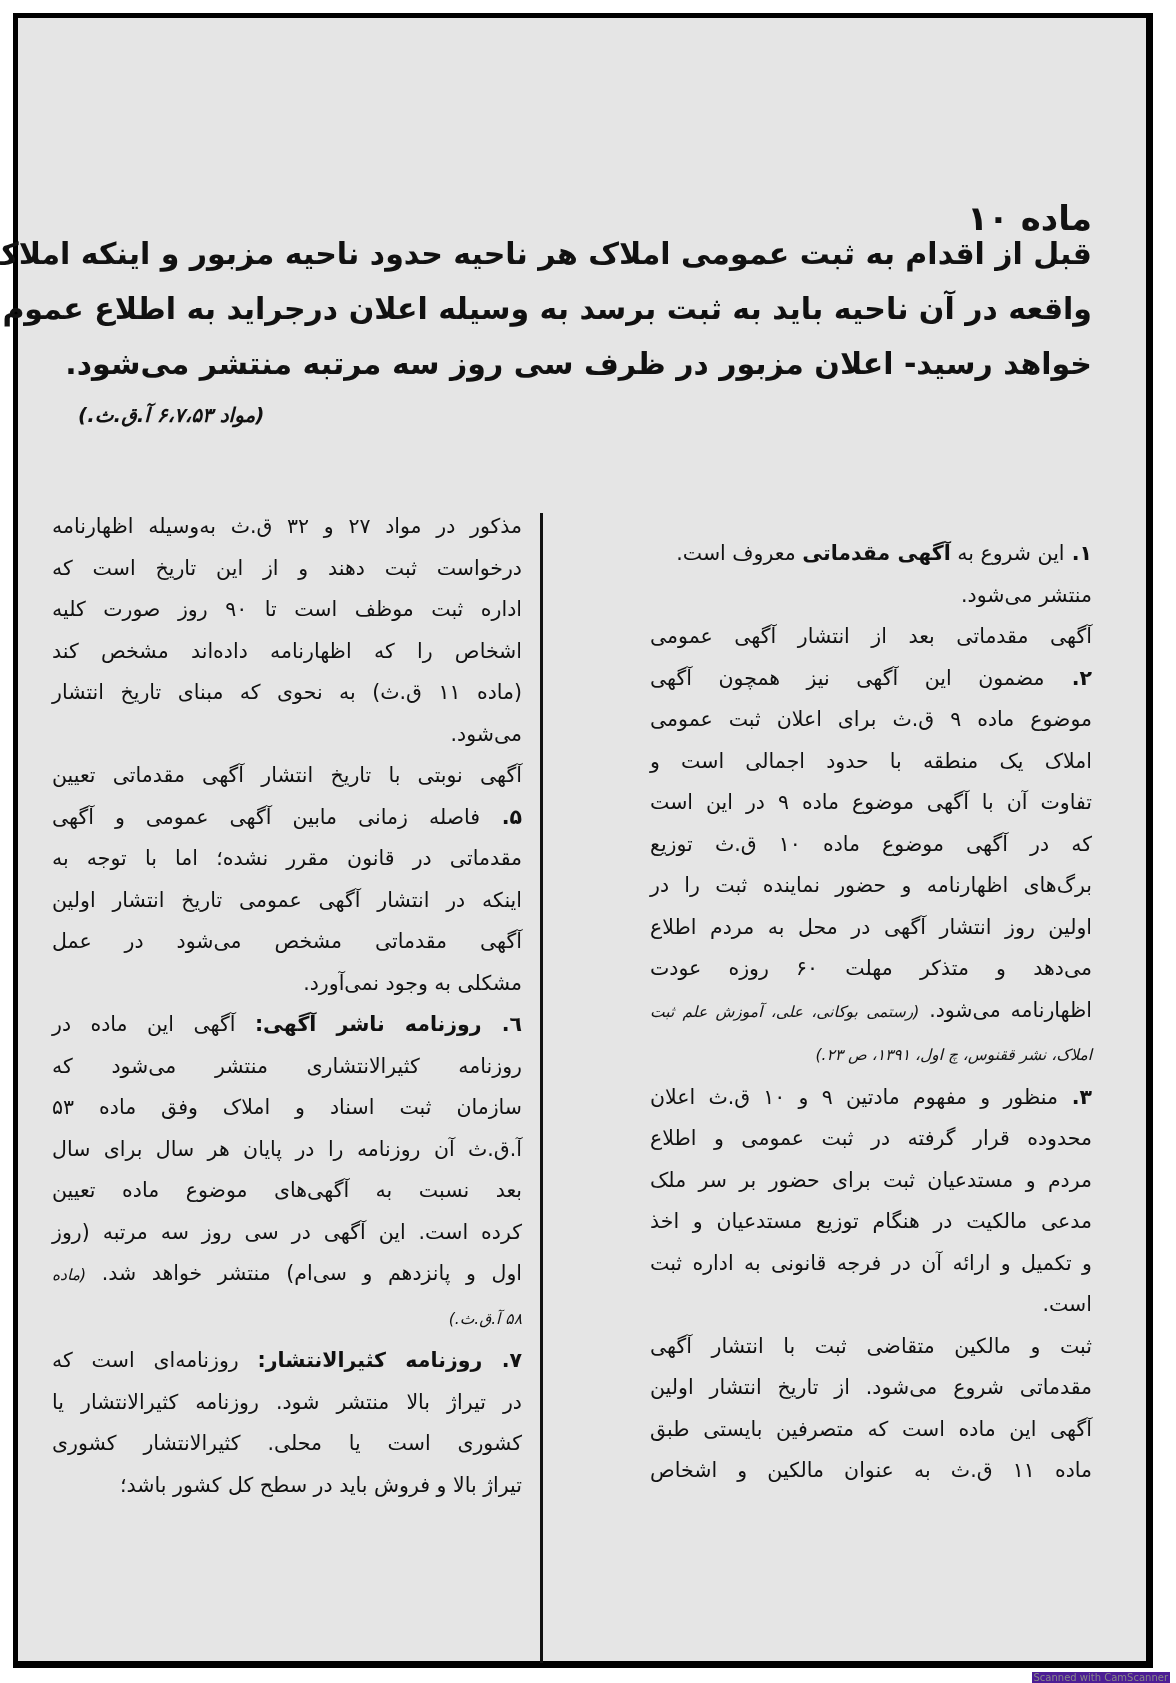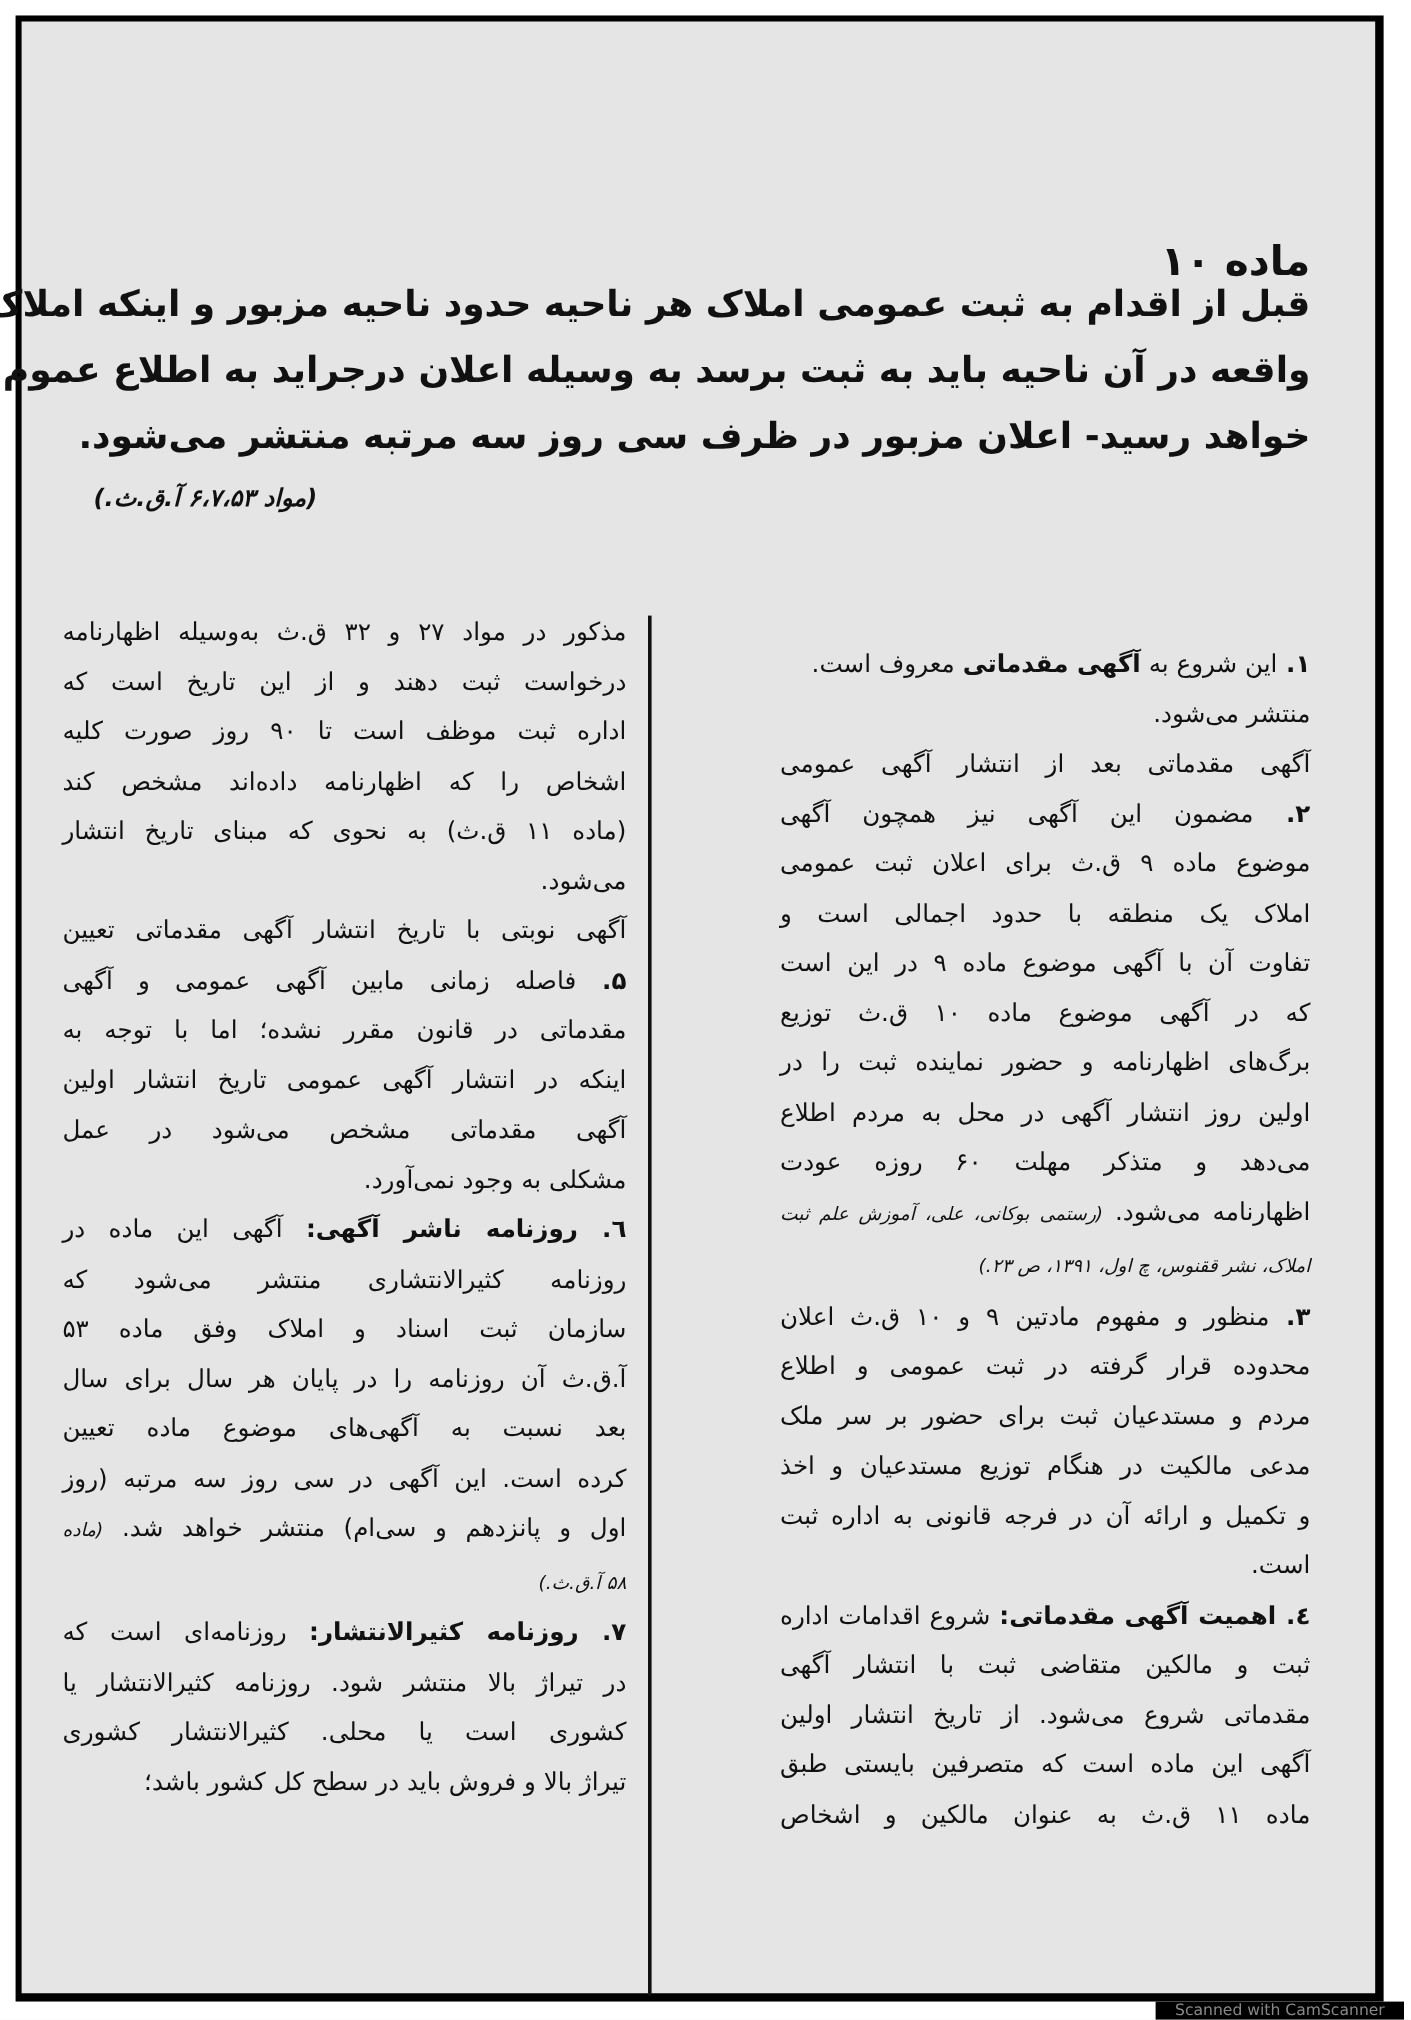--- a/index.html
+++ b/index.html
@@ -12,21 +12,21 @@
   .article-body .line.last { text-align-last:right; }
   .article-ref { position:absolute; left:60px; top:385px; font-size:20px; font-style:italic; font-weight:bold; direction:rtl; }
   .divider { position:absolute; left:522px; top:495px; width:3px; height:1150px; background:#111; }
   .col { position:absolute; top:490px; font-size:20.5px; line-height:41.5px; }
   .col-right { right:54px; width:442px; top:515px; }
   .col-left { left:34px; width:470px; top:488px; }
   .col .ln { display:block; white-space:nowrap; text-align:justify; text-align-last:justify; }
   .col .ln.end { text-align-last:right; }
   .col .cite { font-style:italic; font-size:15.5px; }
   .col b { font-weight:bold; }
-  .watermark { position:absolute; right:6px; bottom:0px; font-size:13px; color:#555; direction:ltr; background:#000000; color:#888; padding:0 16px; }
+  .watermark { position:absolute; right:6px; bottom:0px; font-size:10px; color:#555; direction:ltr; background:#4c1d95; color:#888; padding:0 2px; }
 </style>
 </head>
 <body>
 
 <div class="frame">
   <div class="page">
     <div class="article-title">ماده ۱۰</div>
     <div class="article-body">
       <span class="line">قبل از اقدام به ثبت عمومی املاک هر ناحیه حدود ناحیه مزبور و اینکه املاک</span>
       <span class="line">واقعه در آن ناحیه باید به ثبت برسد به وسیله اعلان درجراید به اطلاع عموم</span>
@@ -49,21 +49,20 @@
         <span class="ln"><span>اولین روز انتشار آگهی در محل به مردم اطلاع</span></span>
         <span class="ln"><span>می‌دهد و متذکر مهلت ۶۰ روزه عودت</span></span>
         <span class="ln"><span>اظهارنامه می‌شود. </span><span class="cite">(رستمی بوکانی، علی، آموزش علم ثبت</span></span>
         <span class="ln end"><span class="cite">املاک، نشر ققنوس، چ اول، ۱۳۹۱، ص ۲۳.)</span></span>
         <span class="ln"><b>۳. </b><span>منظور و مفهوم مادتین ۹ و ۱۰ ق.ث اعلان</span></span>
         <span class="ln"><span>محدوده قرار گرفته در ثبت عمومی و اطلاع</span></span>
         <span class="ln"><span>مردم و مستدعیان ثبت برای حضور بر سر ملک</span></span>
         <span class="ln"><span>مدعی مالکیت در هنگام توزیع مستدعیان و اخذ</span></span>
         <span class="ln"><span>و تکمیل و ارائه آن در فرجه قانونی به اداره ثبت</span></span>
         <span class="ln end"><span>است.</span></span>
-        <span class="ln"><b>٤. </b><b>اهمیت آگهی مقدماتی:</b><span> شروع اقدامات اداره</span></span>
         <span class="ln"><span>ثبت و مالکین متقاضی ثبت با انتشار آگهی</span></span>
         <span class="ln"><span>مقدماتی شروع می‌شود. از تاریخ انتشار اولین</span></span>
         <span class="ln"><span>آگهی این ماده است که متصرفین بایستی طبق</span></span>
         <span class="ln"><span>ماده ۱۱ ق.ث به عنوان مالکین و اشخاص</span></span>
       </div>
     <div class="col col-left" id="col-left">
         <span class="ln"><span>مذکور در مواد ۲۷ و ۳۲ ق.ث به‌وسیله اظهارنامه</span></span>
         <span class="ln"><span>درخواست ثبت دهند و از این تاریخ است که</span></span>
         <span class="ln"><span>اداره ثبت موظف است تا ۹۰ روز صورت کلیه</span></span>
         <span class="ln"><span>اشخاص را که اظهارنامه داده‌اند مشخص کند</span></span>

